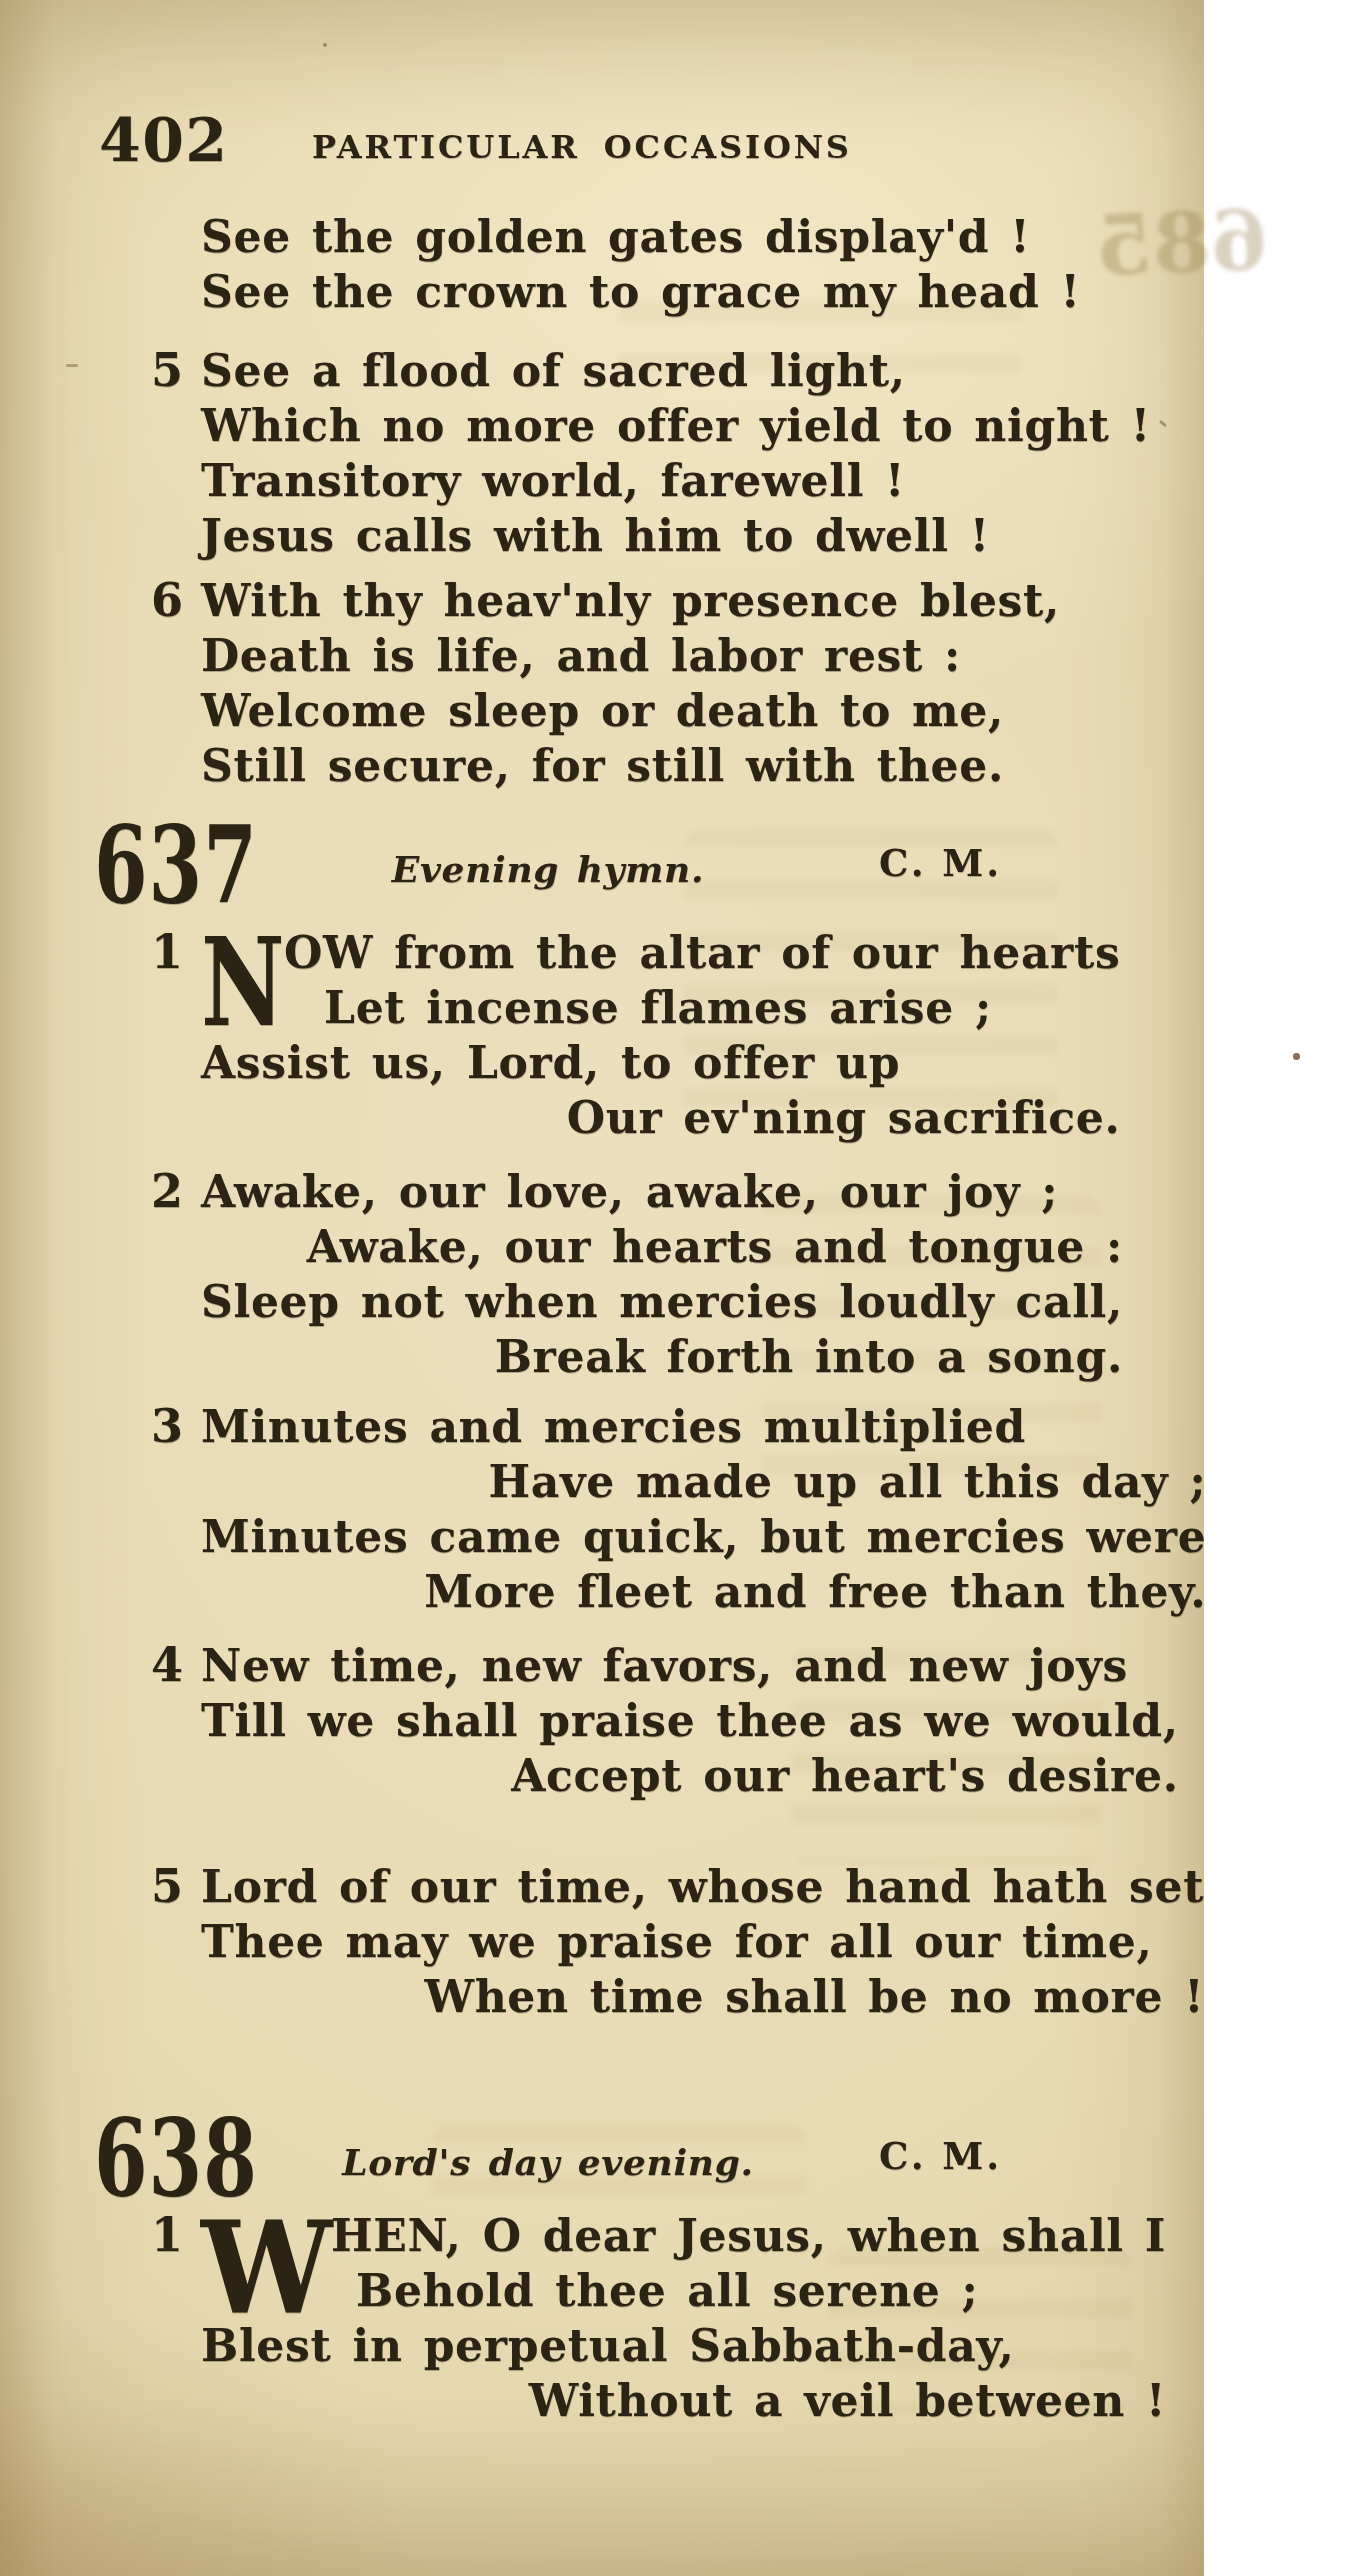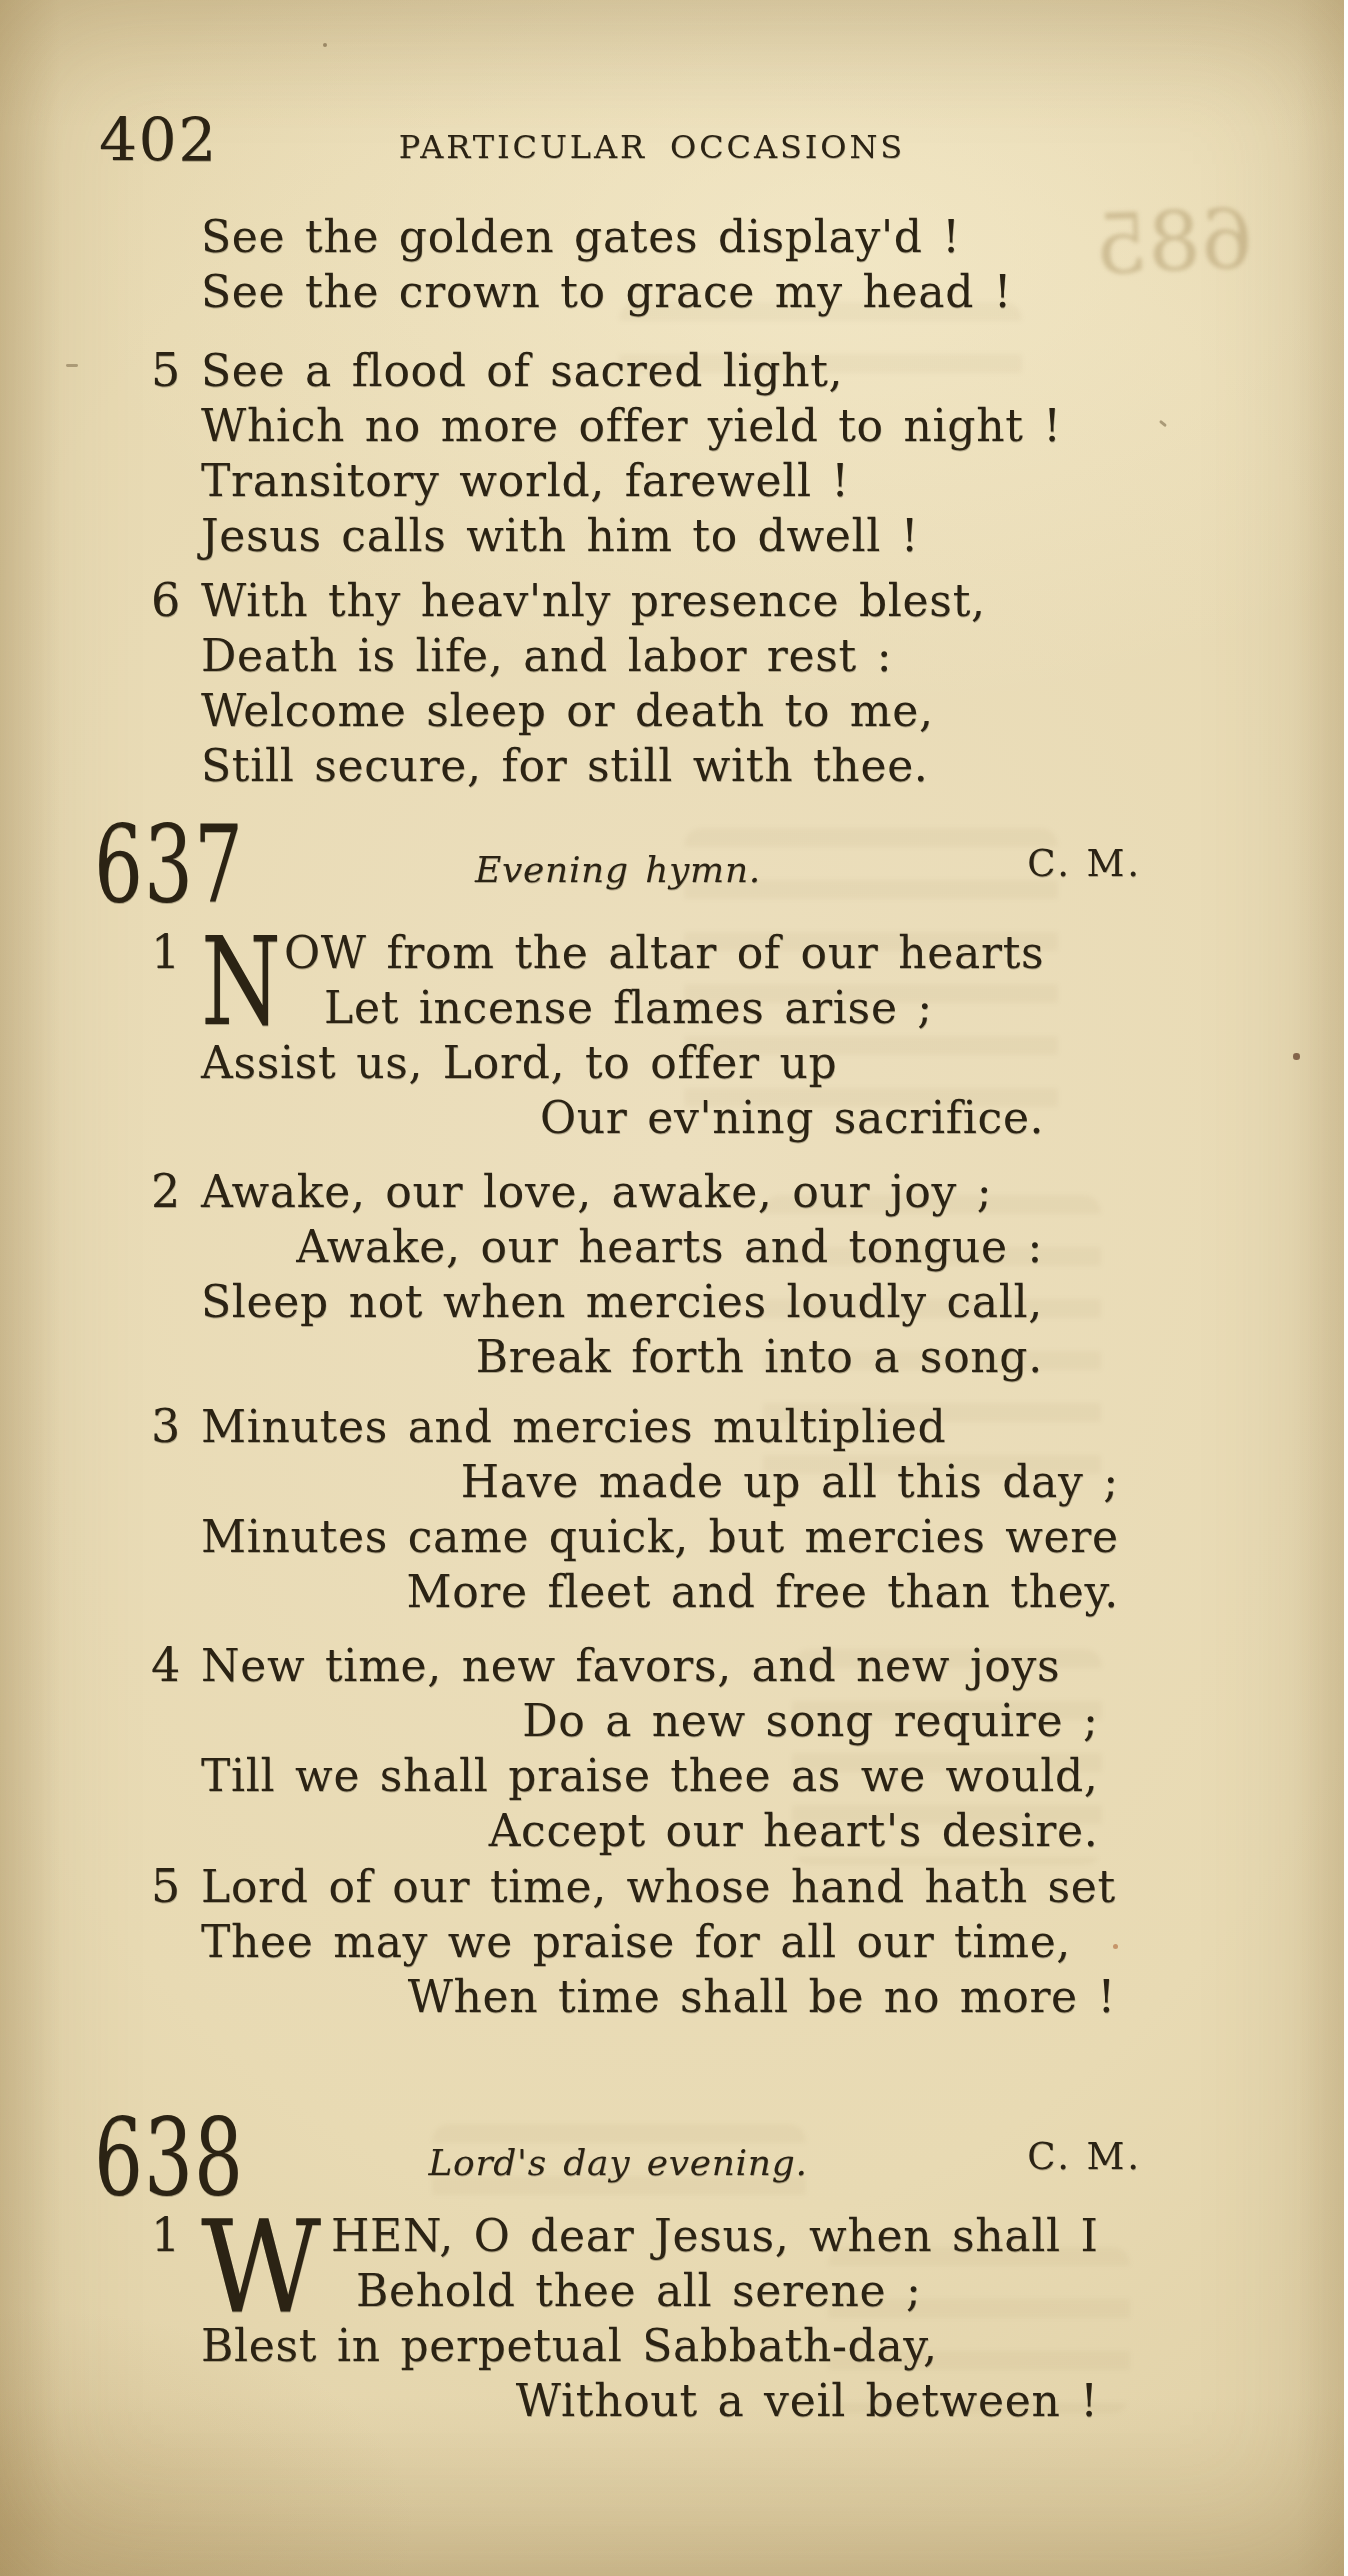--- a/index.html
+++ b/index.html
@@ -1,29 +1,30 @@
 <!DOCTYPE html>
 <html style="font-size:11.5px"><head>
 <meta charset="utf-8">
 <style>
   html,body{margin:0;padding:0;}
   body{width:1348px;height:2576px;overflow:hidden;}
   .page{
-    position:relative;width:1344px;height:2576px;
+    position:relative;width:1204px;height:2576px;
     font-family:"DejaVu Serif","Liberation Serif",serif;
     color:#2b2314;
     background:
       radial-gradient(ellipse 1080px 648px at 62% 10%, rgba(252,244,216,0.45), rgba(252,244,216,0) 70%),
       radial-gradient(ellipse 648px 360px at 2% 98%, rgba(160,130,75,0.25), rgba(160,130,75,0) 60%),
       linear-gradient(90deg, rgba(150,120,66,0.20) 0%, rgba(150,120,66,0) 4.5%),
       linear-gradient(270deg, rgba(150,120,66,0.12) 0%, rgba(150,120,66,0) 3.5%),
       linear-gradient(0deg, rgba(148,118,62,0.18) 0%, rgba(148,118,62,0) 7%),
       linear-gradient(180deg, rgba(148,118,62,0.10) 0%, rgba(148,118,62,0) 5%),
       radial-gradient(ellipse 1440px 1944px at 50% 45%, #ecdfbe 0%, #e8dab3 55%, #dccb9f 100%);
     box-shadow:inset 0 0 137px rgba(118,92,46,0.30);
+    font-weight:bold;
   }
   .ink{ text-shadow:0.4px 0.6px 0.4px rgba(43,35,20,0.30); }
   
   .page-number{position:absolute;left:99px;top:108px;font-size:60px;line-height:65px;letter-spacing:1.4px;}
   .running-title{position:absolute;left:0;right:40px;top:122px;text-align:center;font-size:32px;line-height:50px;letter-spacing:2.9px;word-spacing:10px;}
   
   .verse{position:absolute;left:151px;white-space:nowrap;}
   .line{font-size:44px;line-height:55px;letter-spacing:0.7px;word-spacing:5px;}
   .vnum{position:absolute;left:0;top:0;font-size:46px;line-height:55px;}
   .i0{margin-left:50px;}
@@ -116,21 +117,20 @@
     <span class="vnum">3</span>
     <div class="line i0">Minutes and mercies multiplied</div>
     <div class="line i1">Have made up all this day ;</div>
     <div class="line i0">Minutes came quick, but mercies were</div>
     <div class="line i1">More fleet and free than they.</div>
   </div>
 
   <div class="verse ink" style="top:1638px;">
     <span class="vnum">4</span>
     <div class="line i0">New time, new favors, and new joys</div>
-    <div class="line i1">Do a new song require ;</div>
     <div class="line i0">Till we shall praise thee as we would,</div>
     <div class="line i1">Accept our heart's desire.</div>
   </div>
 
   <div class="verse ink" style="top:1859px;">
     <span class="vnum">5</span>
     <div class="line i0">Lord of our time, whose hand hath set</div>
     <div class="line i0">Thee may we praise for all our time,</div>
     <div class="line i1">When time shall be no more !</div>
   </div>

